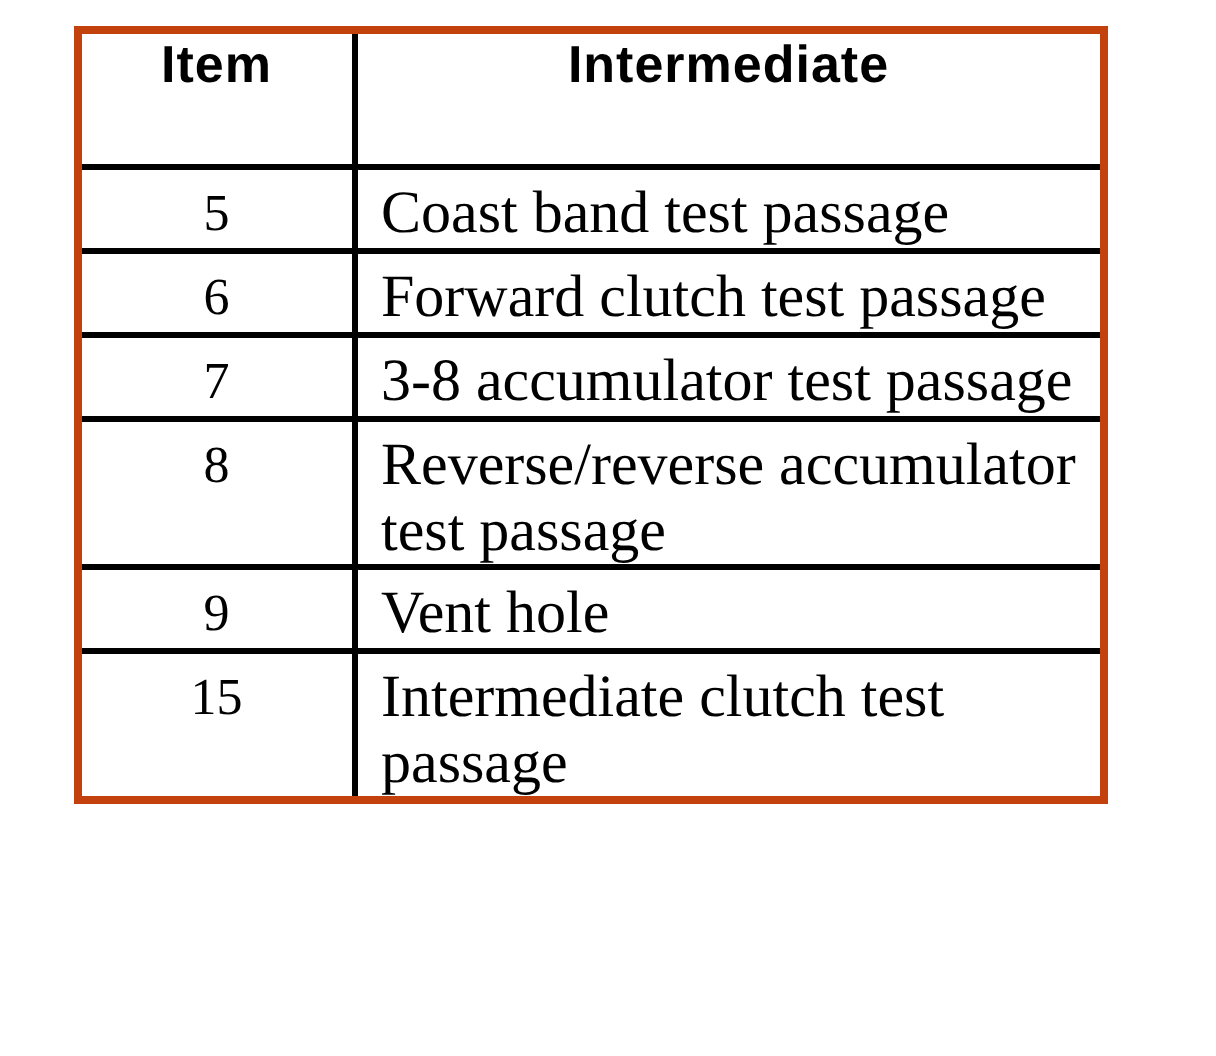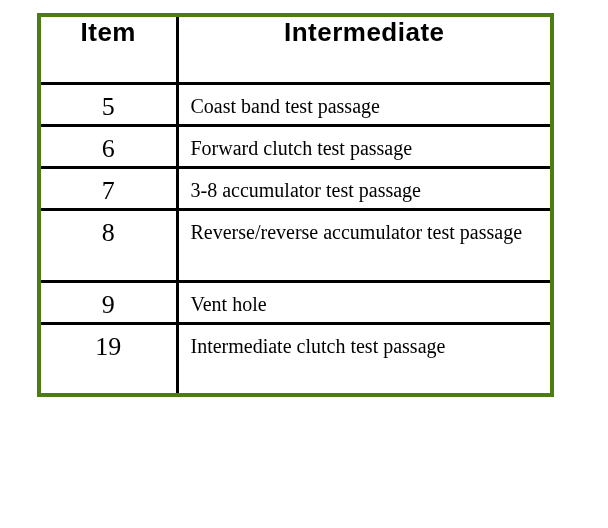--- a/index.html
+++ b/index.html
@@ -12,21 +12,21 @@
     font-family: "Liberation Serif", serif;
     color: #000000;
   }
   table.spec-table {
     position: absolute;
     left: 37px;
     top: 13px;
     width: 513px;
     border-collapse: collapse;
     table-layout: fixed;
-    border: 4px solid #4d7c0f;
+    border: 4px solid #c2410c;
   }
   table.spec-table th,
   table.spec-table td {
     border: 3px solid #000000;
     vertical-align: top;
     overflow: hidden;
   }
   col.col-item { width: 138px; }
   col.col-desc { width: 375px; }
   tr.header-row { height: 68px; }
@@ -41,21 +41,21 @@
     padding: 0 0 8px 0;
     letter-spacing: 0.5px;
   }
   td.item-cell {
     font-size: 26px;
     text-align: center;
     padding-top: 5px;
     line-height: 33px;
   }
   td.desc-cell {
-    font-size: 20px;
+    font-size: 30px;
     text-align: left;
     padding: 5px 8px 0 12px;
     line-height: 33px;
   }
 </style>
 </head>
 <body>
 
 <div class="page">
   <table class="spec-table">
@@ -82,18 +82,18 @@
       </tr>
       <tr class="row-double">
         <td class="item-cell">8</td>
         <td class="desc-cell">Reverse/reverse accumulator test passage</td>
       </tr>
       <tr class="row-single">
         <td class="item-cell">9</td>
         <td class="desc-cell">Vent hole</td>
       </tr>
       <tr class="row-double">
-        <td class="item-cell">19</td>
+        <td class="item-cell">15</td>
         <td class="desc-cell">Intermediate clutch test passage</td>
       </tr>
     </tbody>
   </table>
 </div>
 
 </body></html>

